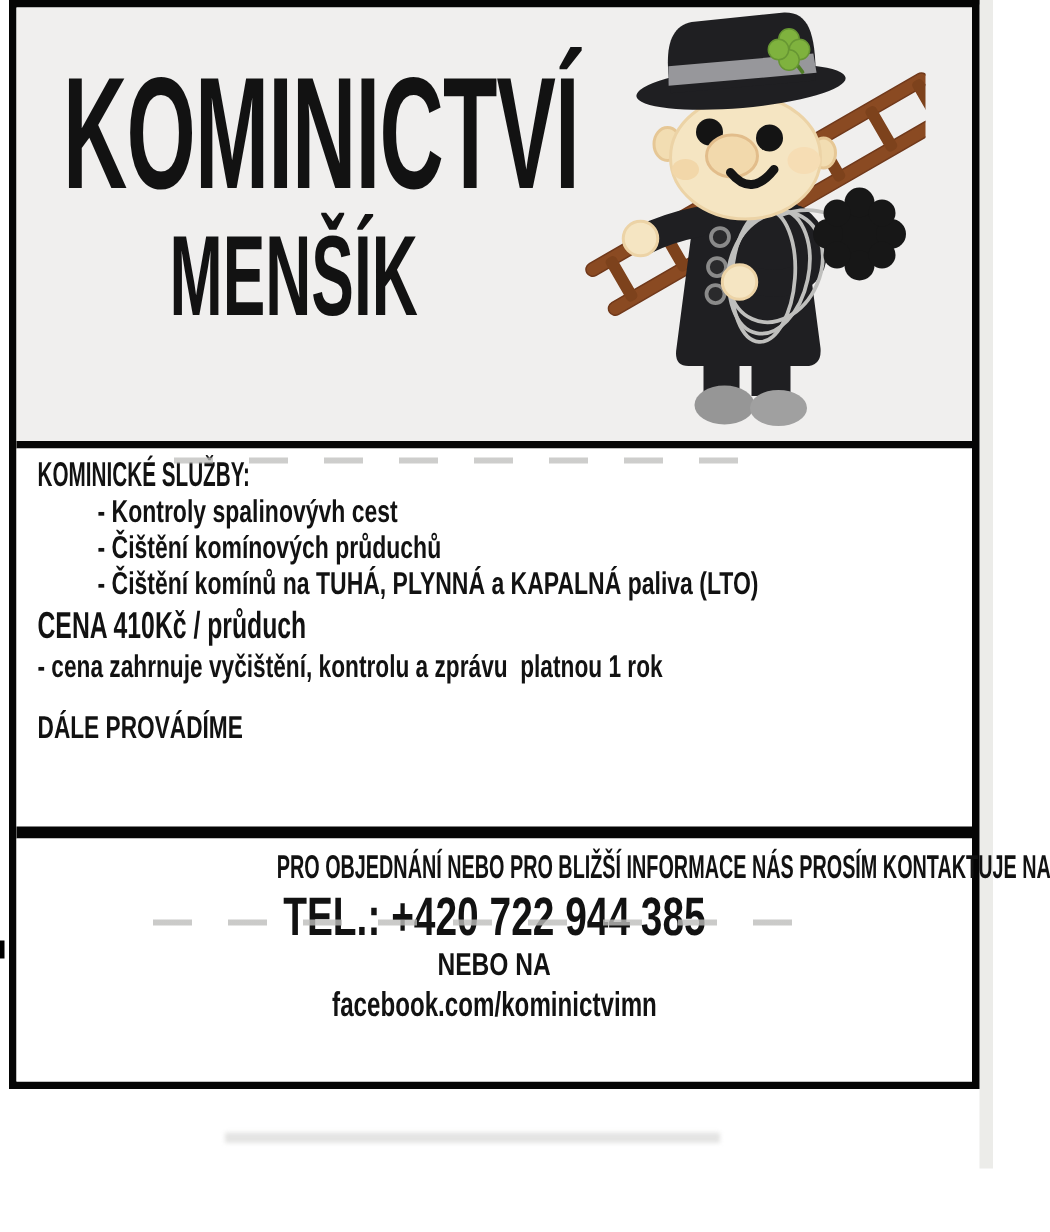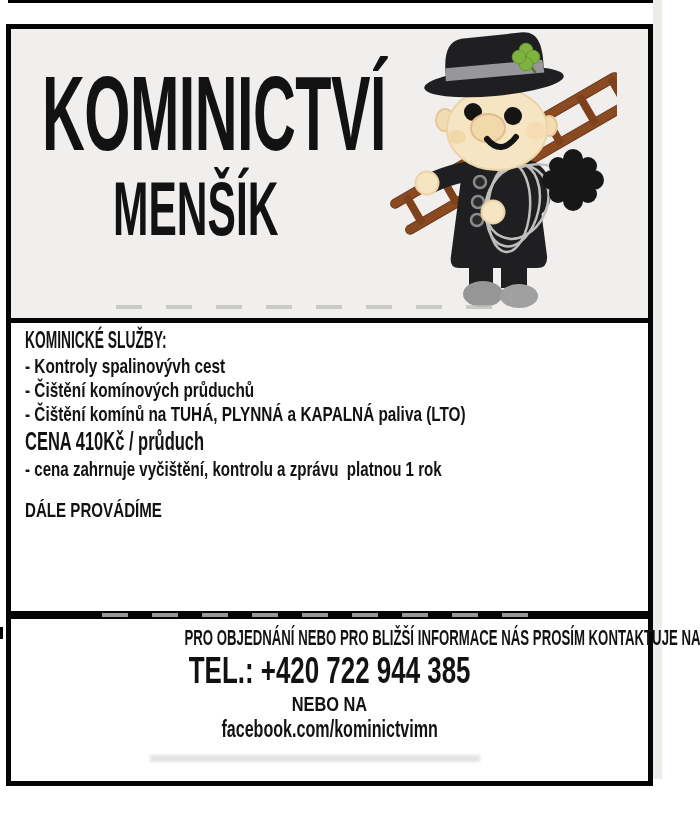--- a/index.html
+++ b/index.html
@@ -8,37 +8,37 @@
   .abs{position:absolute;}
   
   .top-edge{left:8px;top:0;width:647px;height:3px;background:#000;}
   .left-tick{left:0;top:627px;width:3px;height:12px;background:#000;}
   .right-strip{left:653px;top:0;width:9px;height:779px;background:#ecece9;}
   .smudge{background:repeating-linear-gradient(90deg,#bdbdbb 0 26px,rgba(0,0,0,0) 26px 50px);z-index:6;}
   .smudge-a{left:116px;top:305px;width:380px;height:4px;opacity:.75;}
   .smudge-b{left:102px;top:613px;width:440px;height:4px;opacity:.8;}
   .smudge-c{left:150px;top:755px;width:330px;height:7px;background:#c9c9c7;opacity:.5;filter:blur(1.5px);z-index:6;}
   
-  .frame{position:absolute;left:6px;top:24px;width:637px;border:5px solid #050505;background:#fff;}
+  .frame{position:absolute;left:6px;top:0;width:637px;border:5px solid #050505;background:#fff;}
   .sec-top{position:relative;height:289px;background:#f0efee;border-bottom:5px solid #050505;}
-  .sec-mid{position:relative;height:296px;background:#ffffff;border-bottom:8px solid #050505;
+  .sec-mid{position:relative;height:260px;background:#ffffff;border-bottom:8px solid #050505;
            padding:4px 0 0 14px;box-sizing:border-box;}
   .sec-bot{position:relative;height:162px;background:#ffffff;padding-top:5px;box-sizing:border-box;}
   
   .cond{display:block;width:max-content;white-space:pre;transform-origin:0 50%;}
   .ctr .cond{margin:0 auto;transform-origin:50% 50%;}
   .t1{font-size:106px;line-height:1;letter-spacing:-1px;transform:scaleX(.56);transform-origin:0 0;left:31px;top:31px;}
   .t2{font-size:76px;line-height:1;transform:scaleX(.56);transform-origin:0 0;left:102px;top:142px;}
   .m-head {font-size:23px;line-height:27px;transform:scaleX(.60);}
   .m-item {font-size:21px;line-height:24px;transform:scaleX(.73);}
   .m-price{font-size:25px;line-height:30px;transform:scaleX(.66);}
   .m-note {font-size:21px;line-height:26px;transform:scaleX(.72);}
   .m-head2{font-size:21px;line-height:24px;margin-top:16px;transform:scaleX(.72);}
   .m-item2{font-size:21px;line-height:23px;transform:scaleX(.73);}
-  .indent{}
+  .indent{margin-left:40px;}
   .b-intro{font-size:22px;line-height:27px;transform:scaleX(.60);}
   .b-tel  {font-size:36px;line-height:40px;transform:scaleX(.72);}
   .b-nebo {font-size:21px;line-height:25px;transform:scaleX(.78);}
   .b-fb   {font-size:23px;line-height:26px;transform:scaleX(.70);}
   .sweep-svg{position:absolute;left:374px;top:1px;width:232px;height:282px;}
 </style>
 </head>
 <body>
 
 <div class="abs top-edge"></div>

